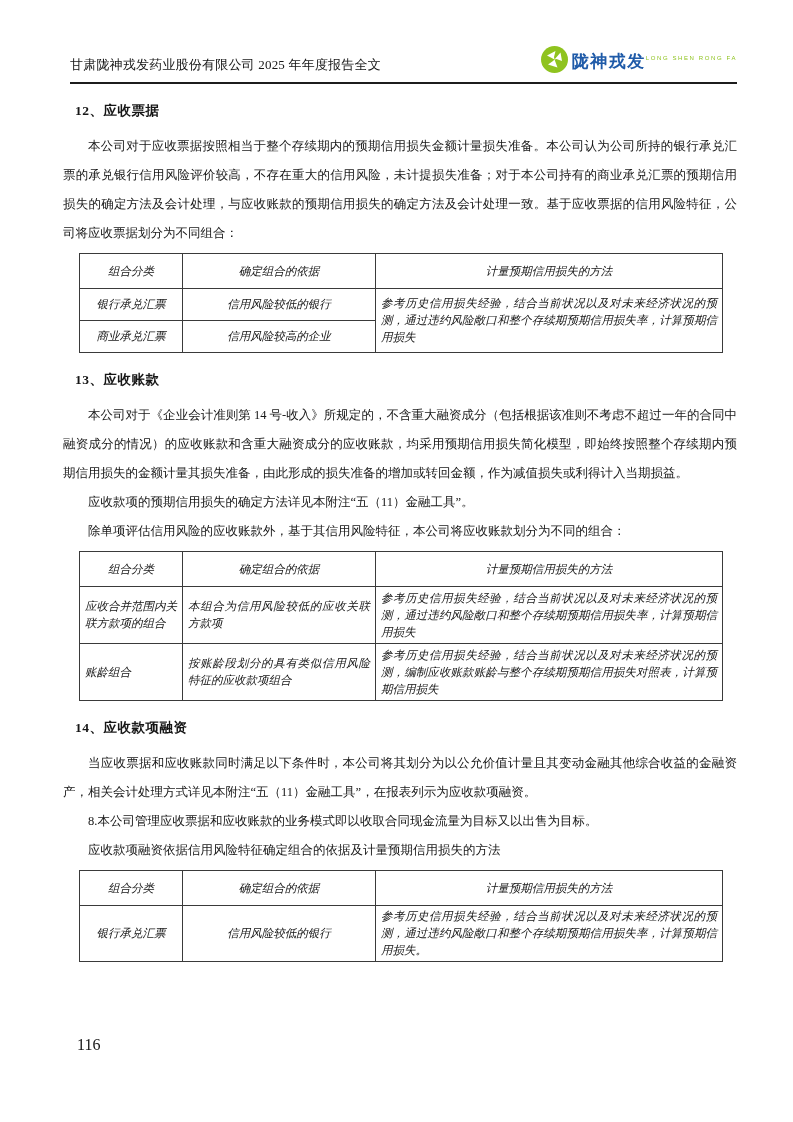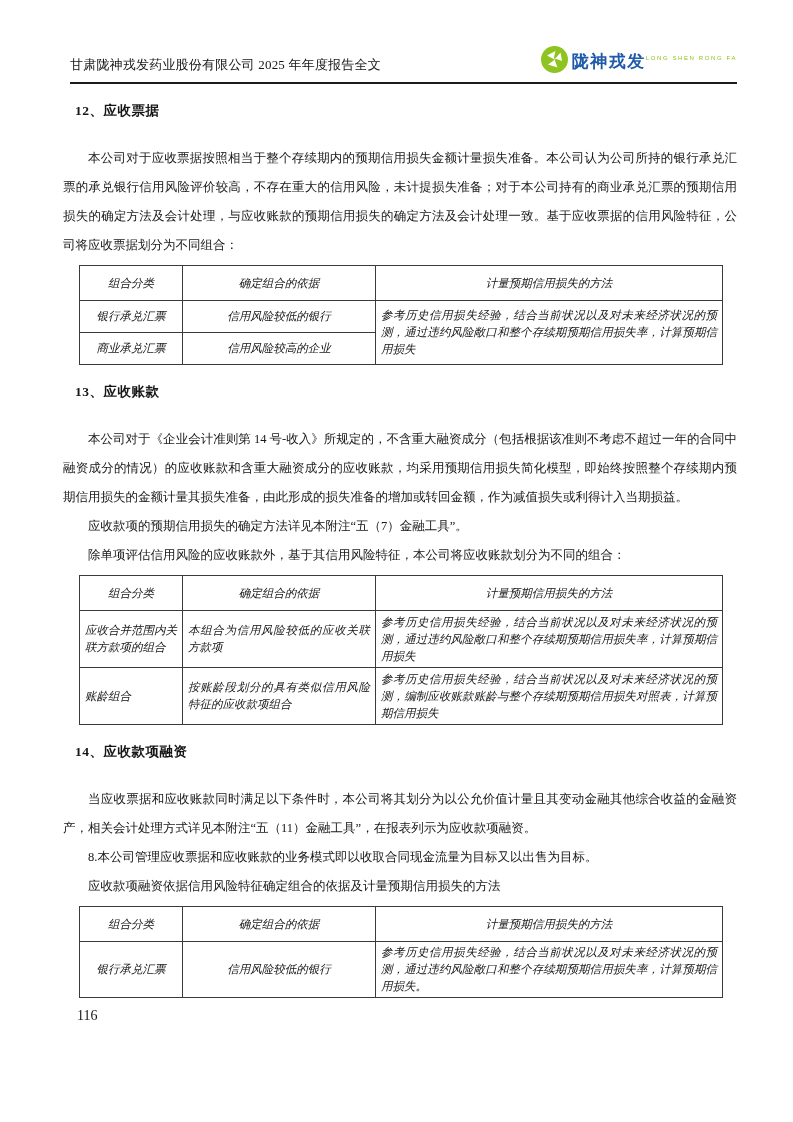--- a/index.html
+++ b/index.html
@@ -15,35 +15,35 @@
   .logo{display:flex;align-items:center;gap:4px;margin-bottom:1px;}
   .logo-txt{display:flex;line-height:1;}
   .logo-cn{font-family:"Liberation Sans","DejaVu Sans",sans-serif;font-weight:bold;
     font-size:17px;color:#1e5aa8;letter-spacing:1.5px;}
   .logo-en{font-family:"Liberation Sans","DejaVu Sans",sans-serif;font-size:6px;
     color:#8fc31f;letter-spacing:1.6px;margin-top:2px;}
   .hdr-rule{border:0;border-top:2.5px solid #1c1c1c;margin:4px 0 0 7px;}
   
   h2{font-size:13.5px;font-weight:bold;margin:18px 0 0 12px;letter-spacing:.5px;}
   .para{font-size:12.5px;line-height:29px;text-align:justify;margin:0;text-indent:2em;}
-  .para.first{margin-top:24px;}
+  .para.first{margin-top:12px;}
   
   table{border-collapse:collapse;table-layout:fixed;width:643px;margin:5px 0 0 16px;
     font-size:11.5px;}
   col.c1{width:103px;}col.c2{width:193px;}col.c3{width:347px;}
   th,td{border:1px solid #3a3a3a;font-weight:normal;line-height:17px;
     padding:2px 5px;vertical-align:middle;box-sizing:border-box;font-style:italic;}
   th{height:35px;text-align:center;}
   td.ctr{text-align:center;height:32px;}
   td.lft{text-align:left;margin-top:16px;}
   td.just{text-align:justify;}
   .t2 td{height:57px;}
   .t3 td{height:55px;}
   
-  .pageno{position:absolute;left:77px;top:1008px;font-size:14px;}
+  .pageno{position:absolute;left:77px;top:1036px;font-size:16px;}
 </style>
 </head>
 <body>
 
 <div class="page">
 
   <div class="hdr">
     <div class="hdr-title">甘肃陇神戎发药业股份有限公司 2025 年年度报告全文</div>
     <div class="logo">
       <span>
@@ -88,21 +88,21 @@
         <td class="ctr">商业承兑汇票</td>
         <td class="ctr">信用风险较高的企业</td>
       </tr>
     </tbody>
       </table>
   </section>
 
   <section>
     <h2>13、应收账款</h2>
     <p class="para first">本公司对于《企业会计准则第 14 号-收入》所规定的，不含重大融资成分（包括根据该准则不考虑不超过一年的合同中融资成分的情况）的应收账款和含重大融资成分的应收账款，均采用预期信用损失简化模型，即始终按照整个存续期内预期信用损失的金额计量其损失准备，由此形成的损失准备的增加或转回金额，作为减值损失或利得计入当期损益。</p>
-    <p class="para">应收款项的预期信用损失的确定方法详见本附注“五（7）金融工具”。</p>
+    <p class="para">应收款项的预期信用损失的确定方法详见本附注“五（11）金融工具”。</p>
     <p class="para">除单项评估信用风险的应收账款外，基于其信用风险特征，本公司将应收账款划分为不同的组合：</p>
     <table class="t2">
       <colgroup>
           <col class="c1">
           <col class="c2">
           <col class="c3">
         </colgroup>
       <tbody>
           <tr>
         <th>组合分类</th>

